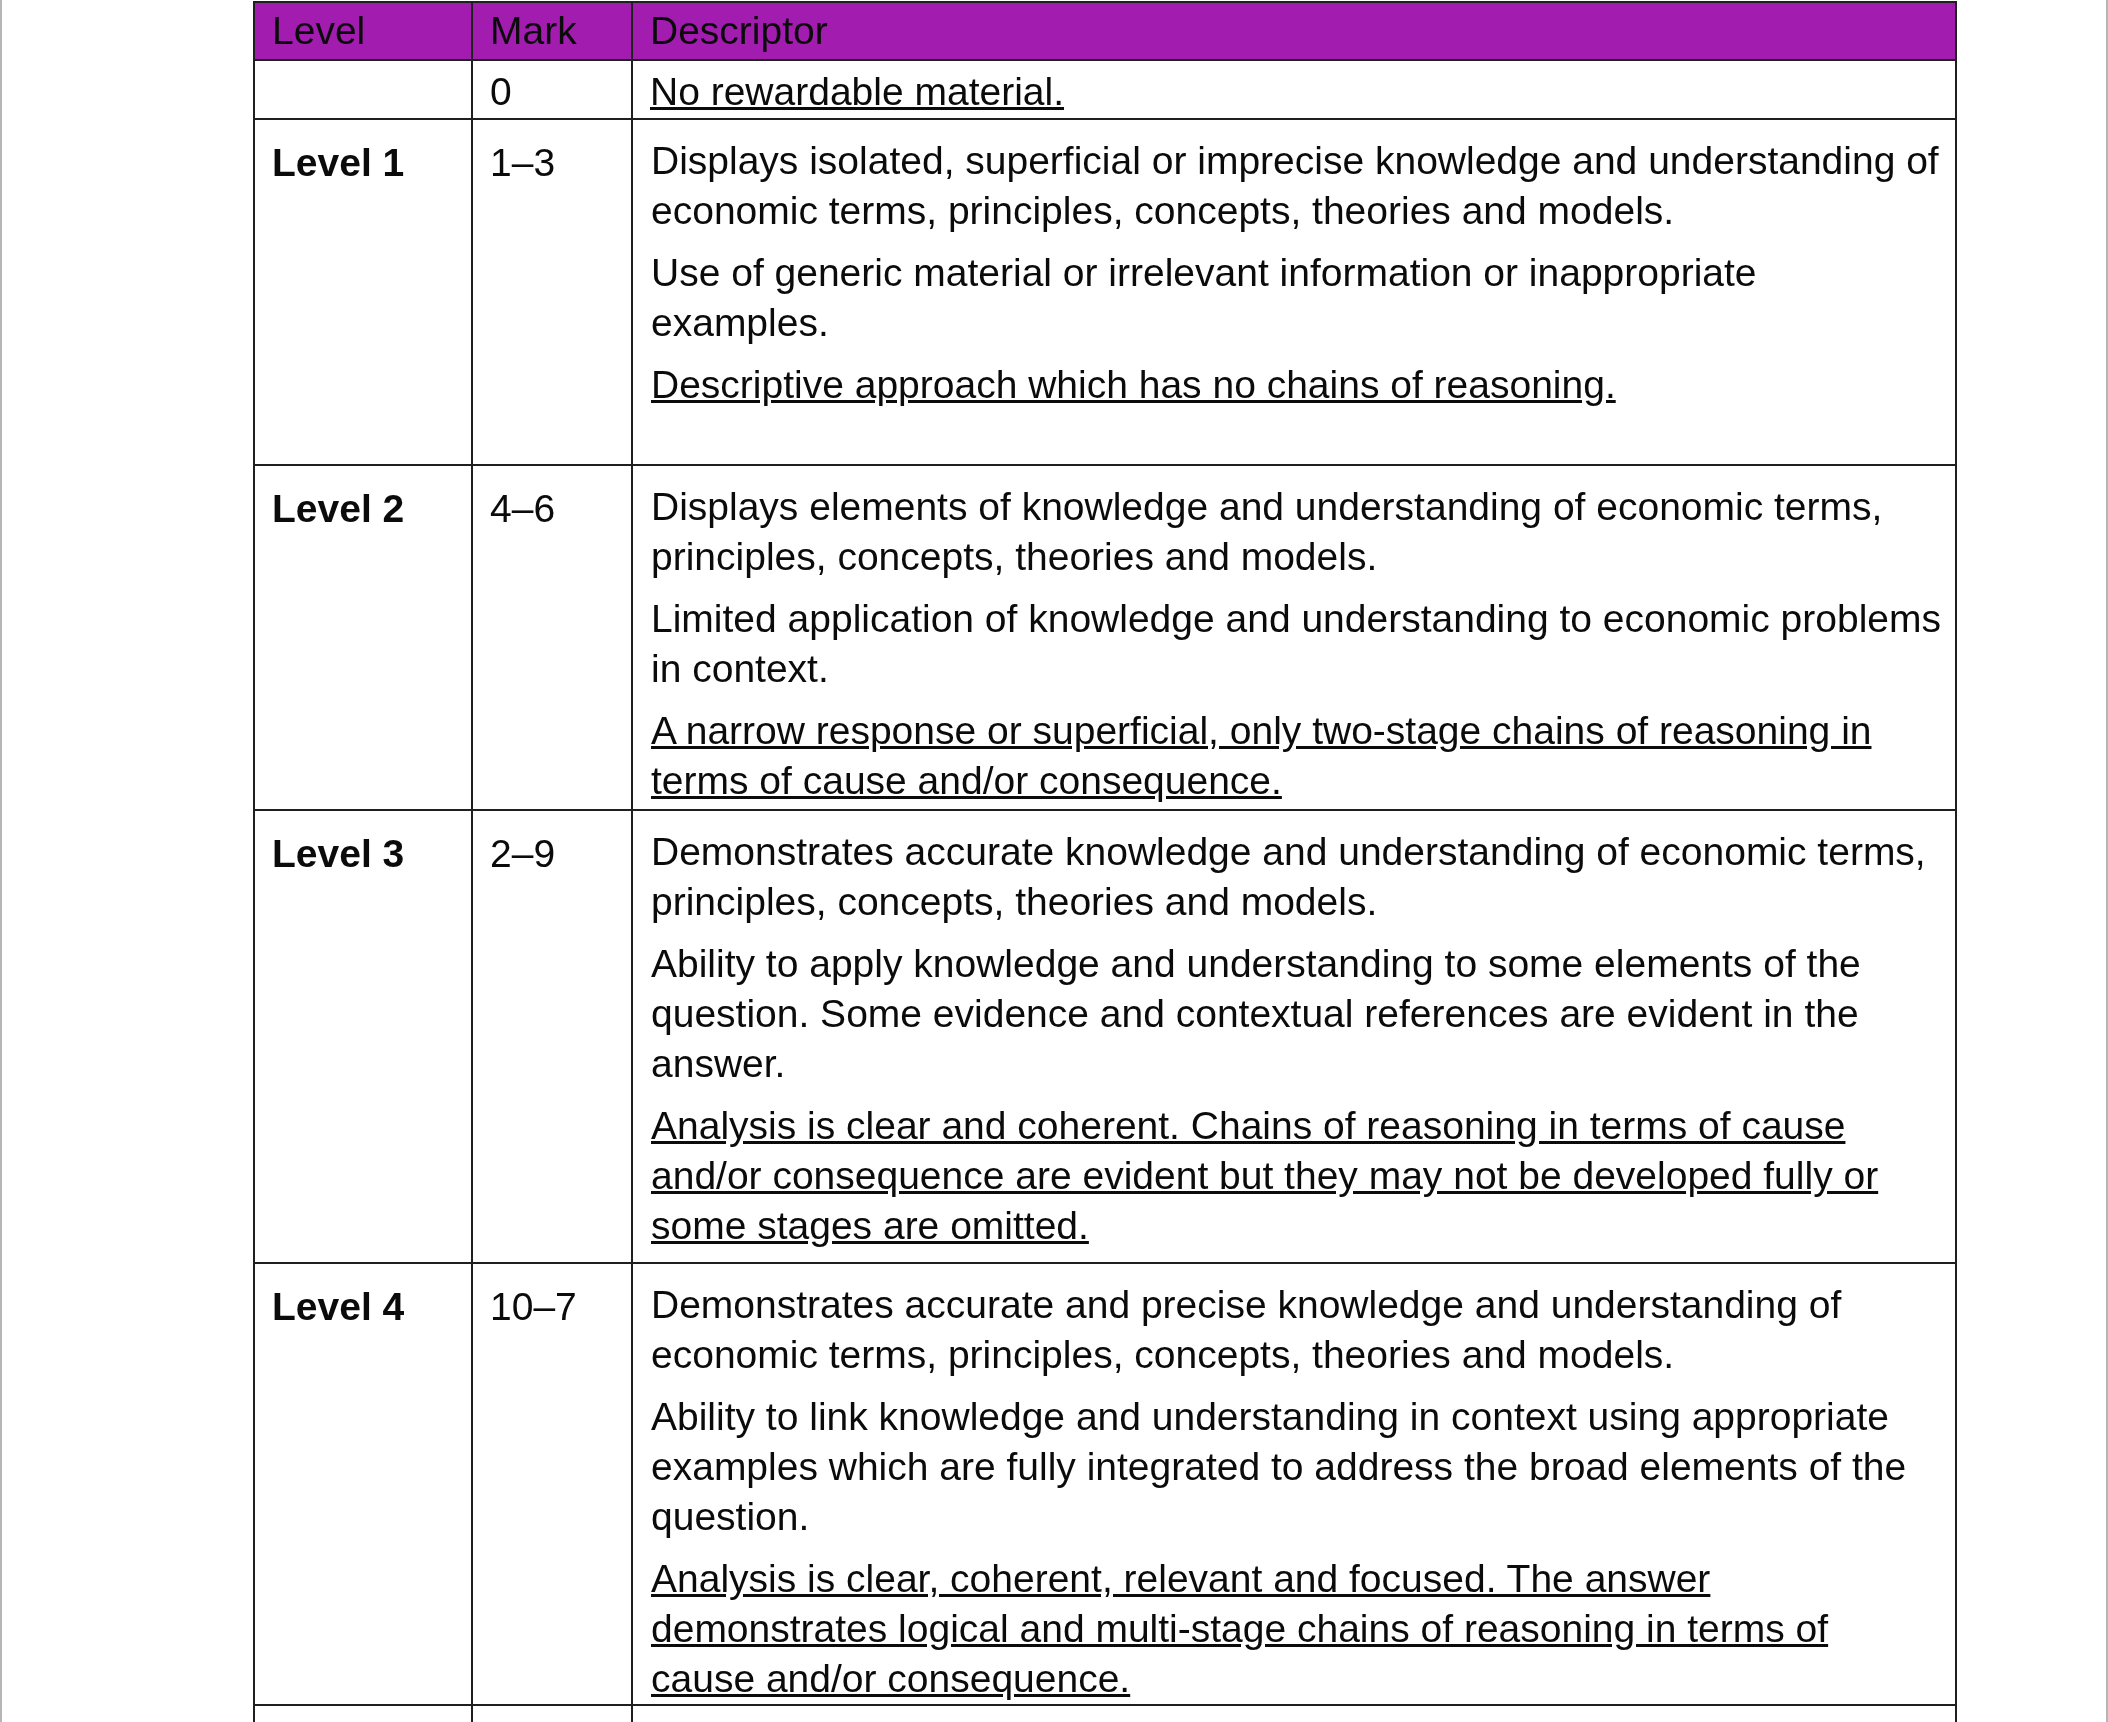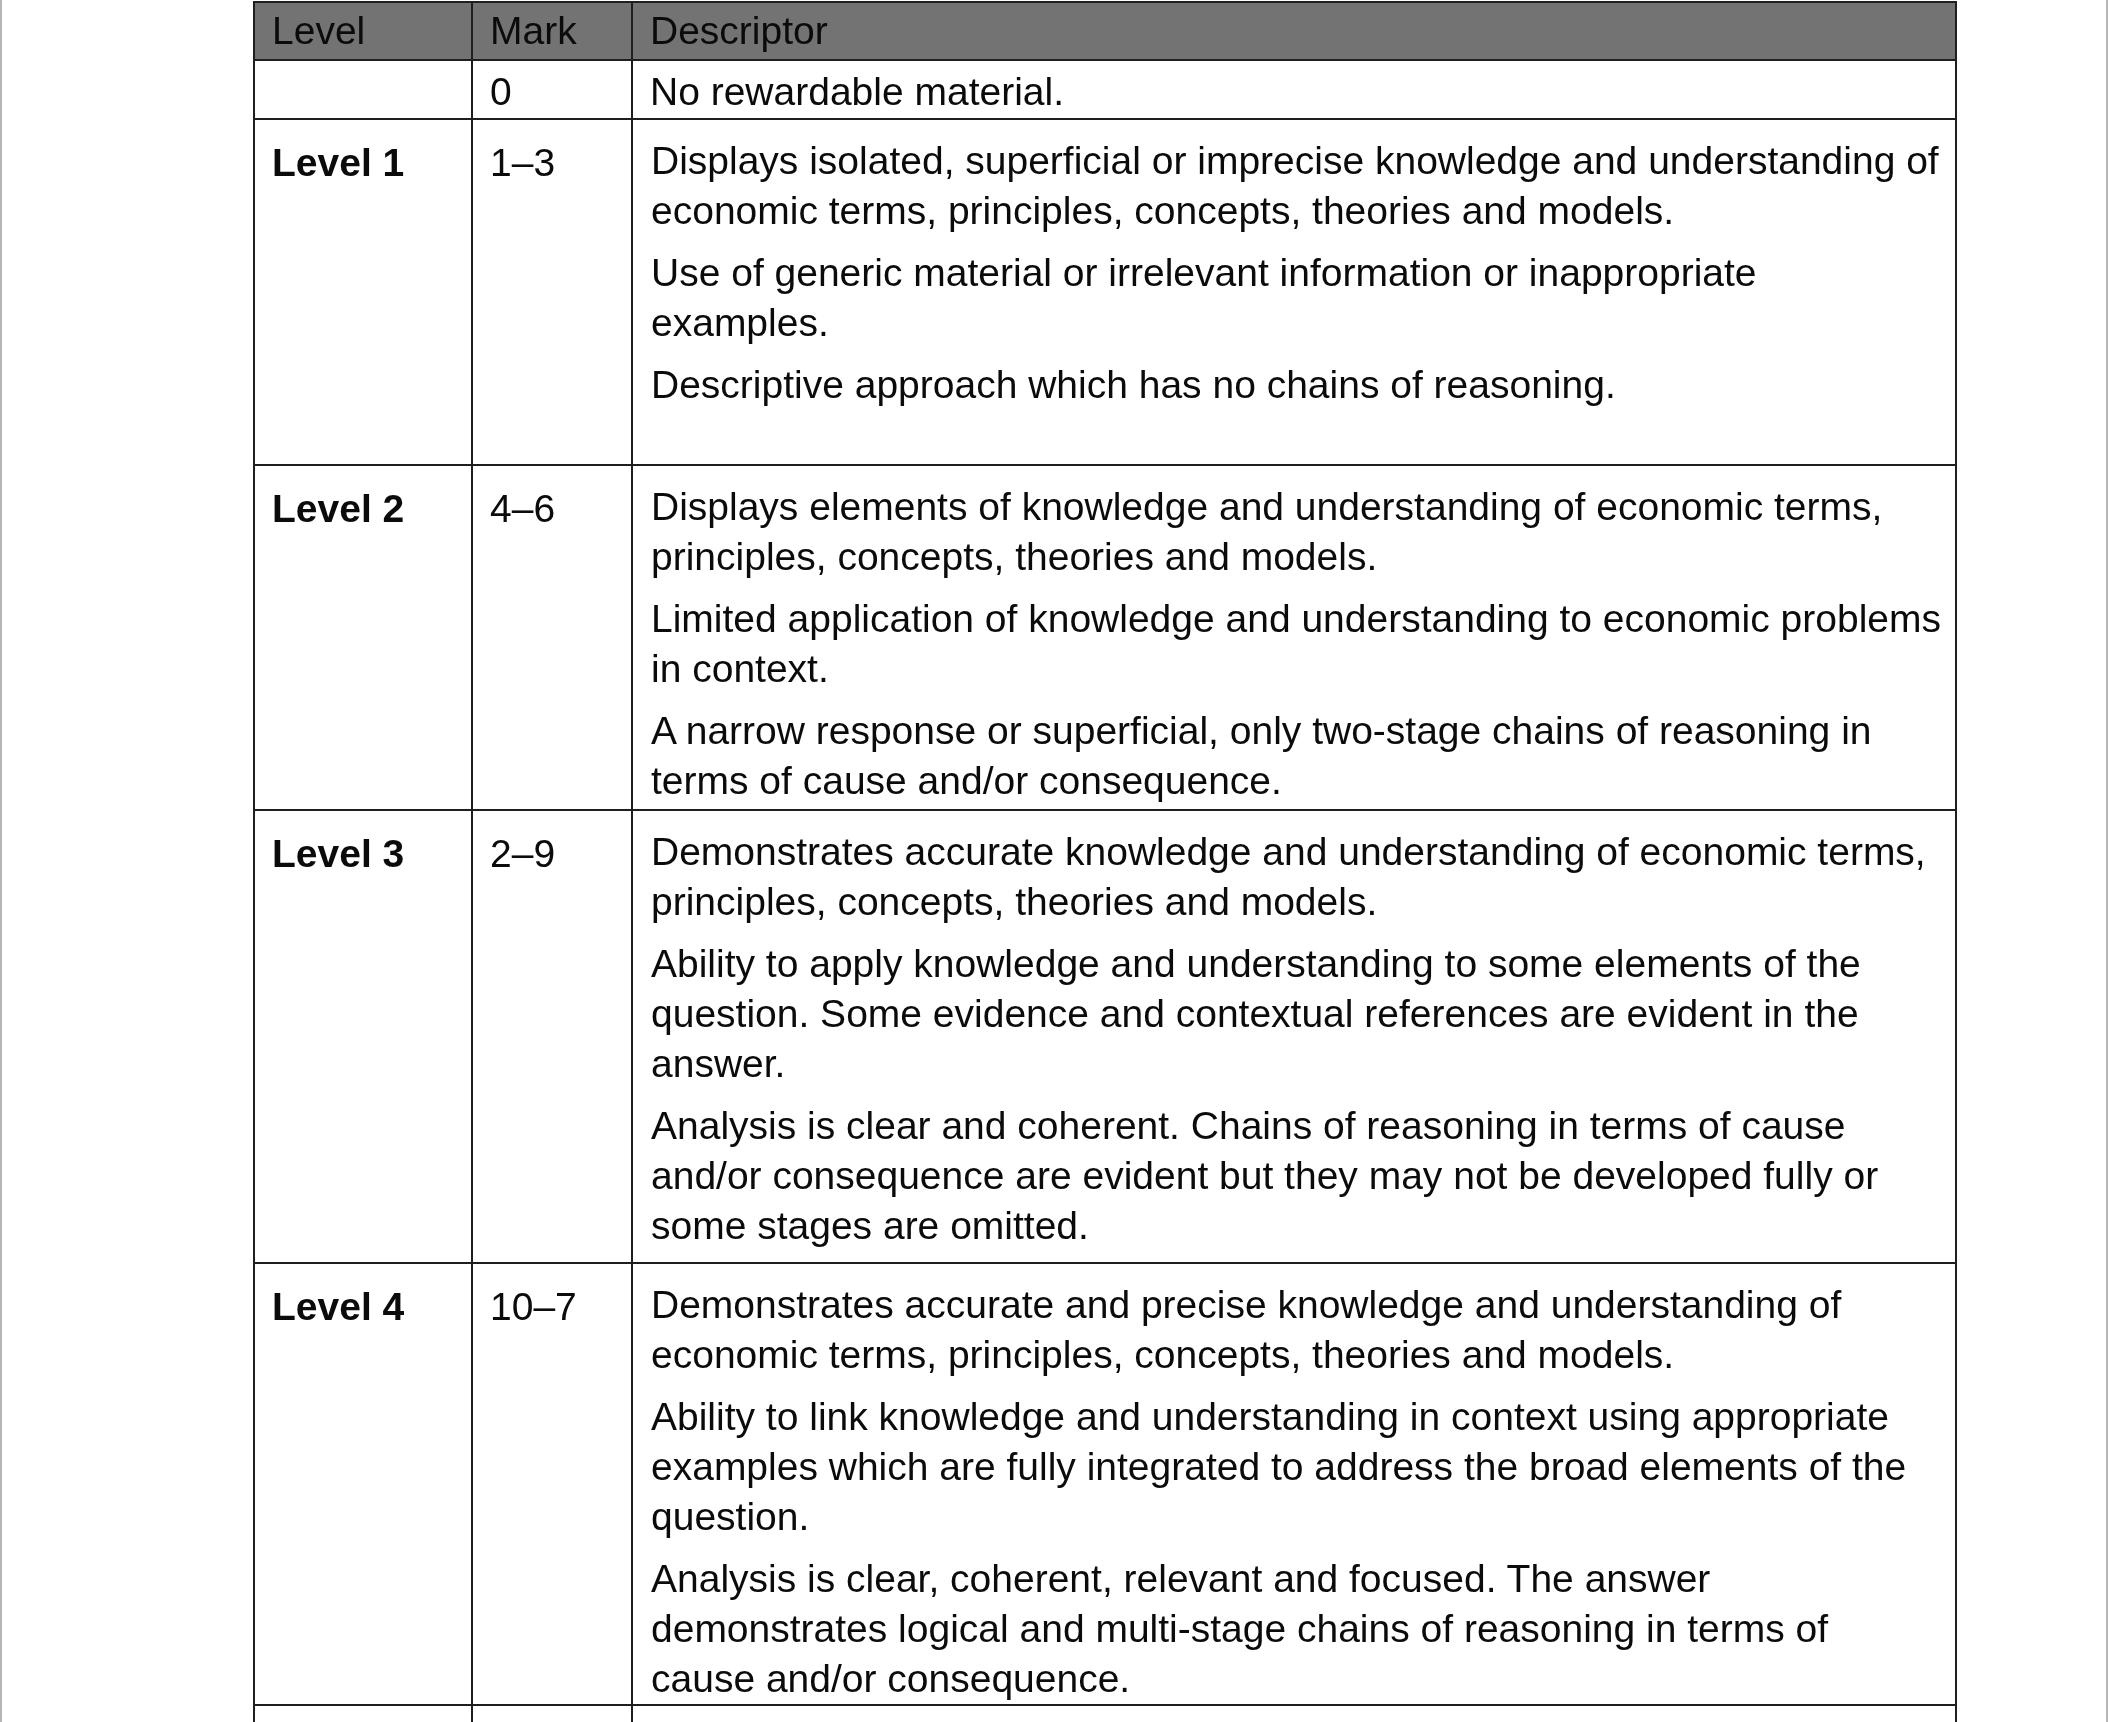--- a/index.html
+++ b/index.html
@@ -34,21 +34,21 @@
     vertical-align: top;
     box-sizing: border-box;
     overflow: hidden;
   }
   col.c-level { width: 218px; }
   col.c-mark  { width: 160px; }
   col.c-desc  { width: 1324px; }
 
   tr.hdr { height: 58px; }
   tr.hdr th {
-    background: #737373;
+    background: #a21caf;
     font-weight: normal;
     text-align: left;
     vertical-align: middle;
     padding: 2px 14px 2px 17px;
   }
   tr.r-zero { height: 59px; }
   tr.r-zero td { padding: 4px 14px 0 17px; vertical-align: middle; }
 
   tr.r-l1 { height: 346px; }
   tr.r-l2 { height: 345px; }
@@ -64,20 +64,21 @@
     padding: 18px 8px 0 17px;
   }
   td.desc {
     padding: 16px 14px 0 18px;
   }
   td.desc p.para {
     margin: 0 0 12px 0;
   }
   td.desc p.para:last-child {
     margin-bottom: 0;
+    text-decoration: underline;
   }
 </style>
 </head>
 <body>
 
 <div class="page">
   <table class="mark-scheme">
     <colgroup>
       <col class="c-level">
       <col class="c-mark">

